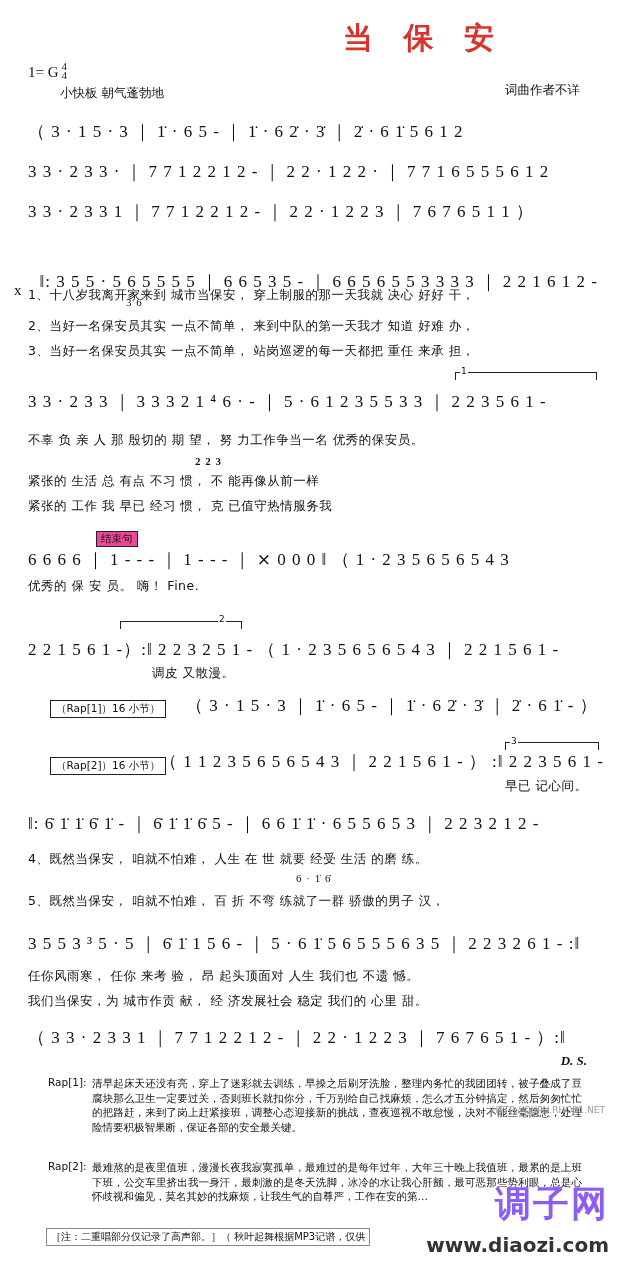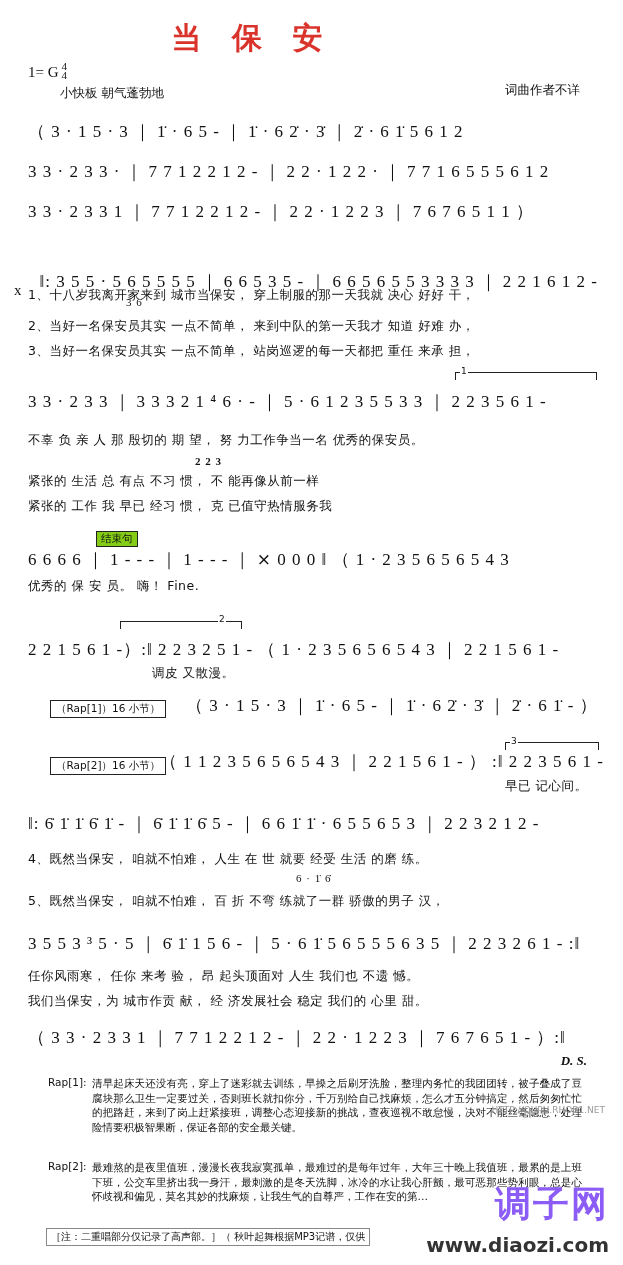--- a/index.html
+++ b/index.html
@@ -8,21 +8,21 @@
     background:#ffffff;
     font-family:"Liberation Serif", serif;
     color:#111;
     position:relative;
     overflow:hidden;
   }
   .page{position:relative;width:623px;height:1265px;}
 
   .title{
     position:absolute;top:18px;left:0;width:504px;
-    text-align:center;
+    text-align:right;
     font-family:"DejaVu Sans", sans-serif;
     font-weight:bold;
     font-size:30px;
     letter-spacing:10px;
     color:#d9332b;
   }
   .key{
     position:absolute;left:28px;top:62px;
     font-size:15px;
     font-family:"Liberation Serif", serif;
@@ -100,21 +100,21 @@
   .segno{
     position:absolute;left:14px;
     font-size:15px;
   }
   .boxlabel{
     position:absolute;
     font-family:"DejaVu Sans", sans-serif;
     font-size:10.5px;
     border:1px solid #222;
     padding:0 4px;
-    background:#84cc16;
+    background:#ec4899;
   }
   .bracket{
     position:absolute;
     border-top:1px solid #222;
     border-left:1px solid #222;
     border-right:1px solid #222;
     height:7px;
   }
   .brnum{
     position:absolute;

